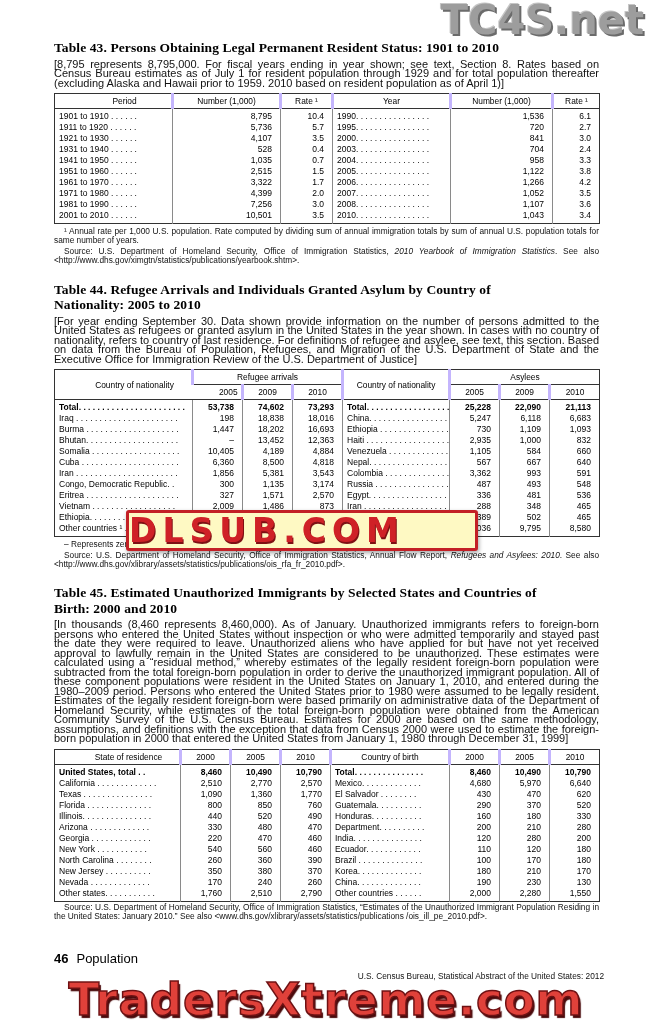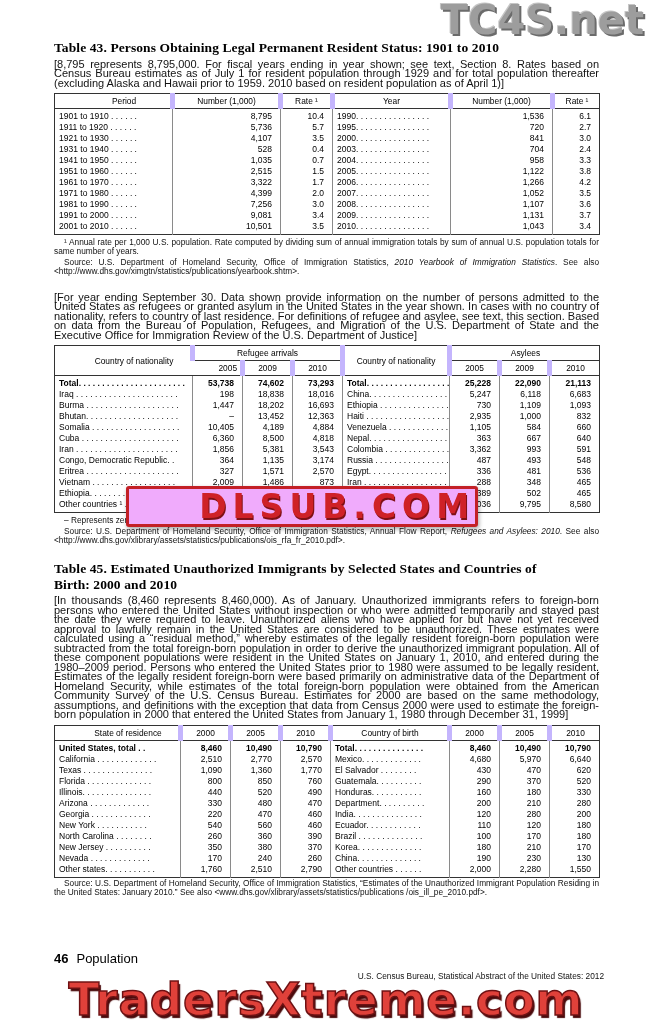--- a/index.html
+++ b/index.html
@@ -13,21 +13,21 @@
   .tbl-title {
     font-family:"Liberation Serif", serif;
     font-size:13.5px; line-height:15.5px; font-weight:bold; color:#000;
     margin-bottom:4px; padding-right:40px; letter-spacing:0.1px;
   }
   .headnote { font-size:11px; line-height:9.5px; color:#111; text-align:justify; margin-bottom:5px; }
 
   table.stat { border-collapse:collapse; width:100%; table-layout:fixed; border:1px solid #333; }
   .stat th {
     font-weight:normal; font-size:8.4px; line-height:10px; text-align:center; vertical-align:middle;
-    padding:2px 2px; border-left:5px solid #c4b5fd; border-bottom:1px solid #333; color:#000;
+    padding:2px 2px; border-left:3px solid #c4b5fd; border-bottom:1px solid #333; color:#000;
   }
   .stat th:first-child { border-left:none;padding-left:25px; }
   .stat td {
     font-size:8.5px; line-height:11px; padding:0 8px 0 4px; text-align:right;
     border-left:1px solid #8a8a8a; overflow:hidden; white-space:nowrap; color:#000;
   }
   .stat td:first-child { border-left:none; }
   .stat tbody tr:first-child td { padding-top:2px; }
   .stat tbody tr:last-child td { padding-bottom:2px; }
   .t6 td:nth-child(1), .t6 td:nth-child(4) { text-align:left; }
@@ -40,22 +40,22 @@
 
   
   .wm-top {
     position:absolute; top:-3px; right:8px;
     font-family:"DejaVu Sans", sans-serif; font-weight:bold; font-size:40px;
     color:#9d9d9d; text-shadow:2px 2px 0 #6b6b6b, -1px -1px 0 #c6c6c6;
     white-space:nowrap;
   }
   .wm-dlsub {
     position:absolute; left:72px; bottom:18px; width:352px; height:41px;
-    border:3px solid #c32026; border-radius:3px; background:#f0abfc;
-    display:flex; align-items:center; justify-content:flex-end;
+    border:3px solid #c32026; border-radius:3px; background:#fef9c3;
+    display:flex; align-items:center; justify-content:flex-start;
     box-shadow:1px 2px 4px rgba(0,0,0,0.35);
   }
   .wm-dlsub span {
     font-family:"DejaVu Sans", sans-serif; font-weight:bold; font-size:33px; letter-spacing:6px;
     color:#cf2127; text-shadow:1px 2px 0 #7e1014; white-space:nowrap;
   }
   .wm-bottom {
     position:absolute; left:0; right:0; bottom:-2px; text-align:center;
     font-family:"DejaVu Sans", sans-serif; font-weight:bold; font-size:45px;
     color:#e0413a; -webkit-text-stroke:1.5px #6d1113;
@@ -164,42 +164,35 @@
             </tr>
             <tr>
               <td>1981 to 1990 . . . . . .</td>
               <td>7,256</td>
               <td>3.0</td>
               <td>2008. . . . . . . . . . . . . . . .</td>
               <td>1,107</td>
               <td>3.6</td>
             </tr>
             <tr>
-              <td>1991 to 2000 . . . . . .</td>
-              <td>9,081</td>
-              <td>3.4</td>
-              <td>2009. . . . . . . . . . . . . . . .</td>
-              <td>1,131</td>
-              <td>3.7</td>
-            </tr>
-            <tr>
               <td>2001 to 2010 . . . . . .</td>
               <td>10,501</td>
               <td>3.5</td>
               <td>2010. . . . . . . . . . . . . . . .</td>
               <td>1,043</td>
               <td>3.4</td>
             </tr>
           </tbody>
       </table>
       <p class="footnote">¹ Annual rate per 1,000 U.S. population. Rate computed by dividing sum of annual immigration totals by sum of annual U.S. population totals for same number of years.</p>
       <p class="source"><span>Source: U.S. Department of Homeland Security, Office of Immigration Statistics, </span><i>2010 Yearbook of Immigration Statistics</i><span>. See also &lt;http://www.dhs.gov/ximgtn/statistics/publications/yearbook.shtm&gt;.</span></p>
     </section>
 
     <section class="tbl-section">
+      <h2 class="tbl-title">Table 44. Refugee Arrivals and Individuals Granted Asylum by Country of Nationality: 2005 to 2010</h2>
       <p class="headnote">[For year ending September 30. Data shown provide information on the number of persons admitted to the United States as refugees or granted asylum in the United States in the year shown. In cases with no country of nationality, refers to country of last residence. For definitions of refugee and asylee, see text, this section. Based on data from the Bureau of Population, Refugees, and Migration of the U.S. Department of State and the Executive Office for Immigration Review of the U.S. Department of Justice]</p>
       <table class="stat t8">
         <colgroup>
           <col style="width:138px">
             <col style="width:50px">
             <col style="width:50px">
             <col style="width:50px">
           <col style="width:107px">
             <col style="width:50px">
             <col style="width:50px">
@@ -271,37 +264,37 @@
               <td>1,105</td>
               <td>584</td>
               <td>660</td>
             </tr>
             <tr>
               <td>Cuba . . . . . . . . . . . . . . . . . . . . .</td>
               <td>6,360</td>
               <td>8,500</td>
               <td>4,818</td>
               <td>Nepal. . . . . . . . . . . . . . . . . . . .</td>
-              <td>363</td>
+              <td>567</td>
               <td>667</td>
               <td>640</td>
             </tr>
             <tr>
               <td>Iran . . . . . . . . . . . . . . . . . . . . . .</td>
               <td>1,856</td>
               <td>5,381</td>
               <td>3,543</td>
               <td>Colombia . . . . . . . . . . . . . . . . .</td>
               <td>3,362</td>
               <td>993</td>
               <td>591</td>
             </tr>
             <tr>
               <td>Congo, Democratic Republic. .</td>
-              <td>364</td>
+              <td>300</td>
               <td>1,135</td>
               <td>3,174</td>
               <td>Russia . . . . . . . . . . . . . . . . . . .</td>
               <td>487</td>
               <td>493</td>
               <td>548</td>
             </tr>
             <tr>
               <td>Eritrea . . . . . . . . . . . . . . . . . . . .</td>
               <td>327</td>

